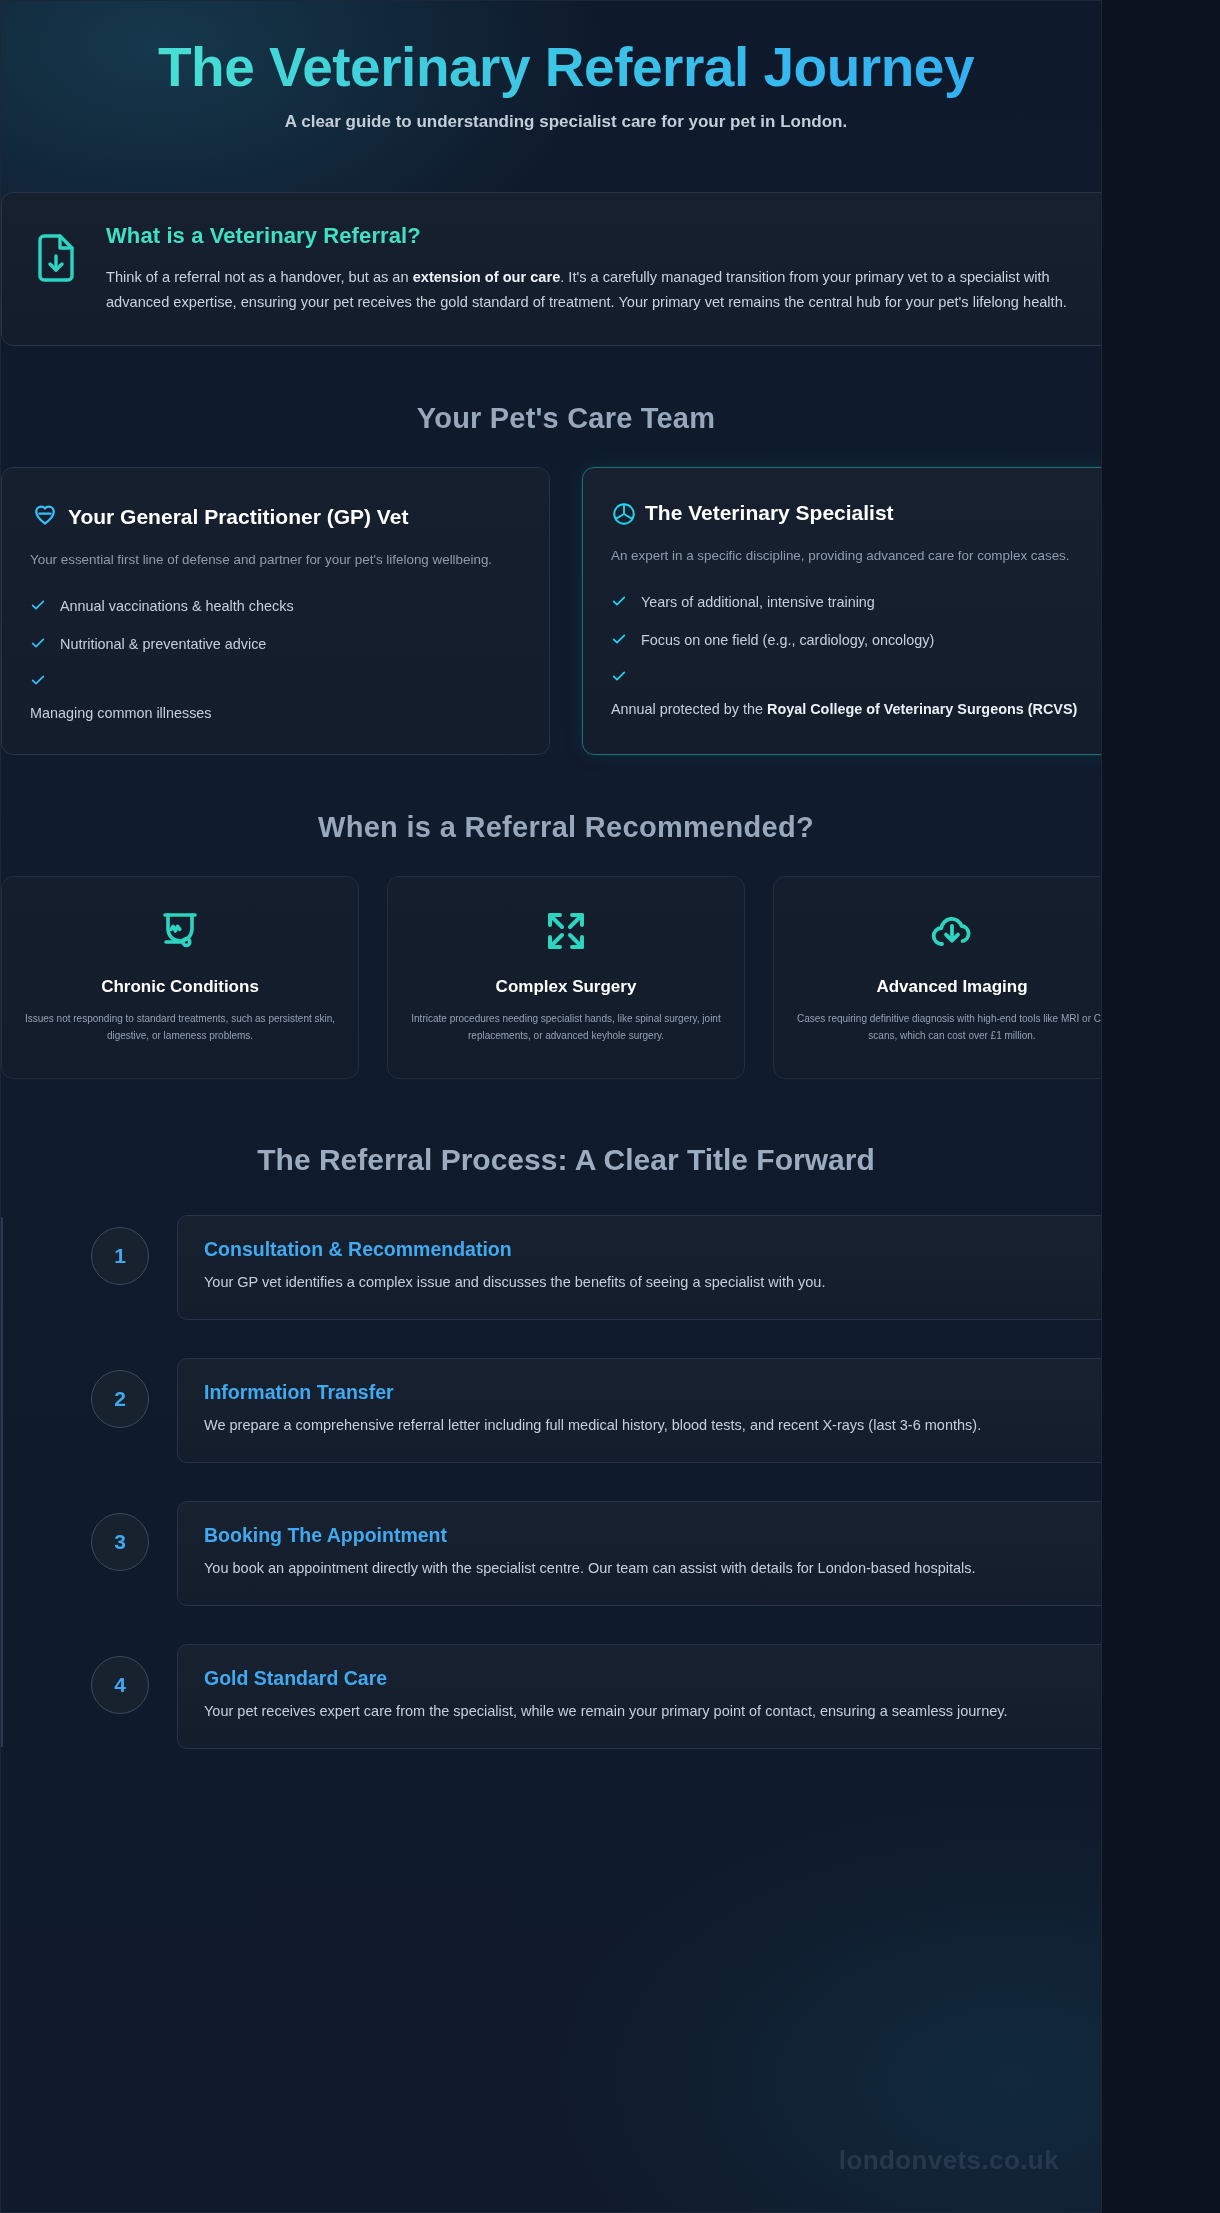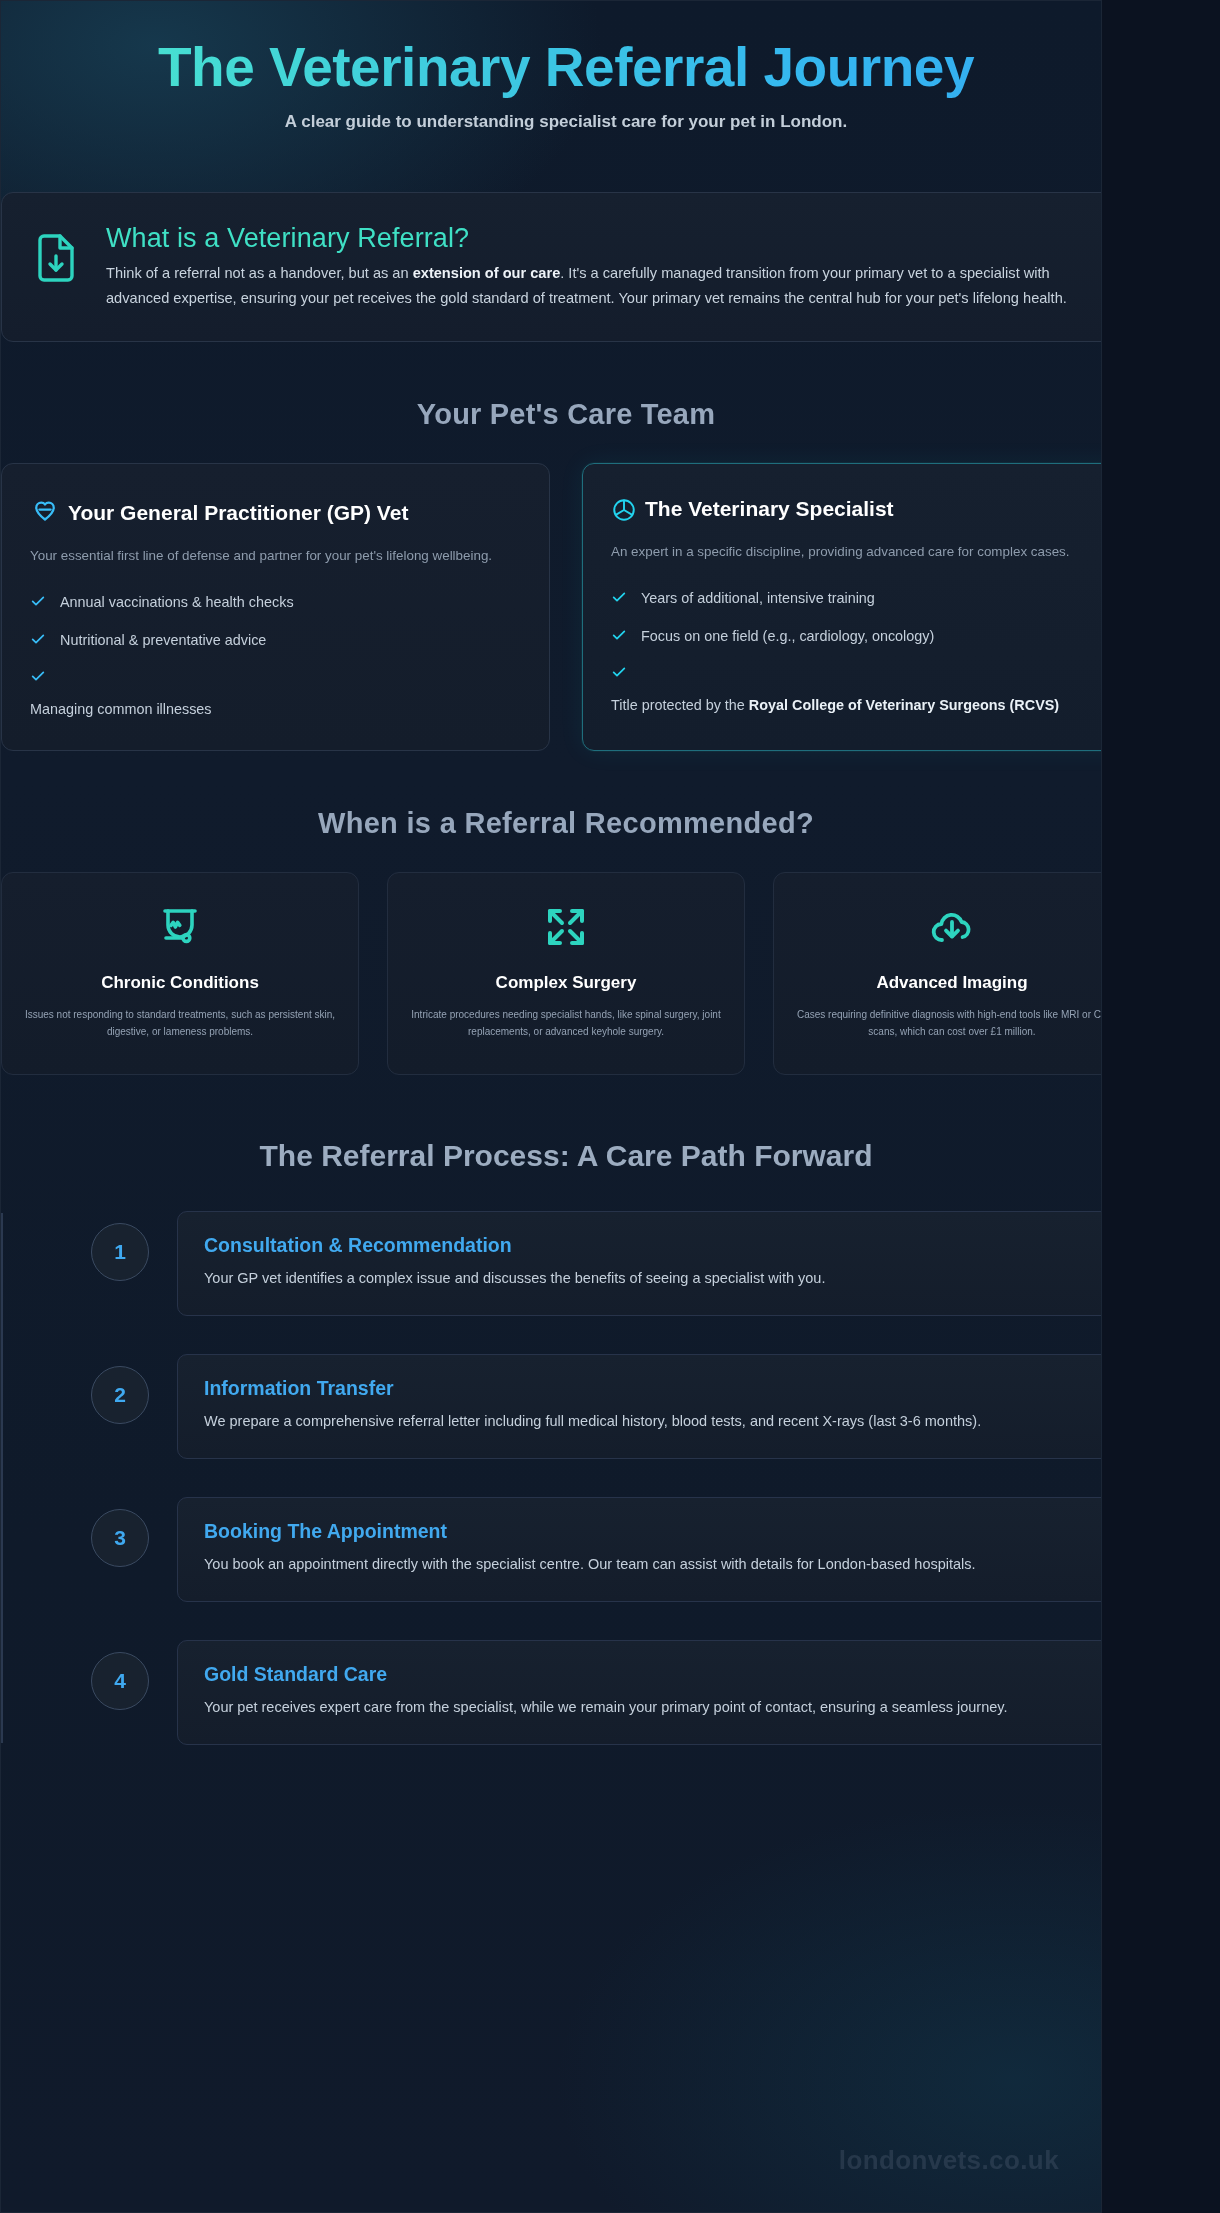--- a/index.html
+++ b/index.html
@@ -66,23 +66,23 @@
     align-items: flex-start;
     background: linear-gradient(180deg, #16202f 0%, #141d2c 100%);
     border: 1px solid #283447;
     border-radius: 12px;
     padding: 30px 32px 30px 30px;
   }
   .def-icon { flex: 0 0 auto; padding-top: 8px; }
   .def-body { flex: 1 1 auto; }
   .def-title {
     color: #3fe0c5;
-    font-size: 27px;
-    font-weight: normal;
-    margin-bottom: 7px;
+    font-size: 22px;
+    font-weight: bold;
+    margin-bottom: 16px;
     letter-spacing: 0.1px;
   }
   .def-text {
     font-size: 14.6px;
     line-height: 1.72;
     color: #c8d3de;
   }
   .def-text b { color: #eef3f8; font-weight: bold; margin-top: 38px; }
 
   
@@ -347,21 +347,21 @@
                 </svg>
             </span>
             <span>Focus on one field (e.g., cardiology, oncology)</span>
           </li>
           <li>
             <span class="chk">
               <svg width="16" height="16" viewBox="0 0 24 24" fill="none" stroke="#22d3ee" stroke-width="2.6" stroke-linecap="round" stroke-linejoin="round">
                   <path d="M4 12.5l5 5L20 6.5"></path>
                 </svg>
             </span>
-            <span><span>Title protected by the </span><b>Royal College of Veterinary Surgeons (RCVS)</b></span>
+            <span><span>Annual protected by the </span><b>Royal College of Veterinary Surgeons (RCVS)</b></span>
           </li>
         </ul>
       </div>
 
     </div>
 
     <div class="section-title wide">When is a Referral Recommended?</div>
 
     <div class="reason-grid">
 
@@ -403,21 +403,21 @@
             <path d="M12 9.5v7"></path>
             <path d="M9 13.8l3 3 3-3"></path>
           </svg>
         </div>
         <div class="reason-title">Advanced Imaging</div>
         <div class="reason-desc">Cases requiring definitive diagnosis with high-end tools like MRI or CT scans, which can cost over £1 million.</div>
       </div>
 
     </div>
 
-    <div class="timeline-title">The Referral Process: A Care Path Forward</div>
+    <div class="timeline-title">The Referral Process: A Clear Title Forward</div>
 
     <div class="timeline">
       <div class="timeline-rail"></div>
 
       <div class="step">
         <div class="step-num">1</div>
         <div class="step-card">
           <div class="step-title">Consultation &amp; Recommendation</div>
           <div class="step-desc">Your GP vet identifies a complex issue and discusses the benefits of seeing a specialist with you.</div>
         </div>

